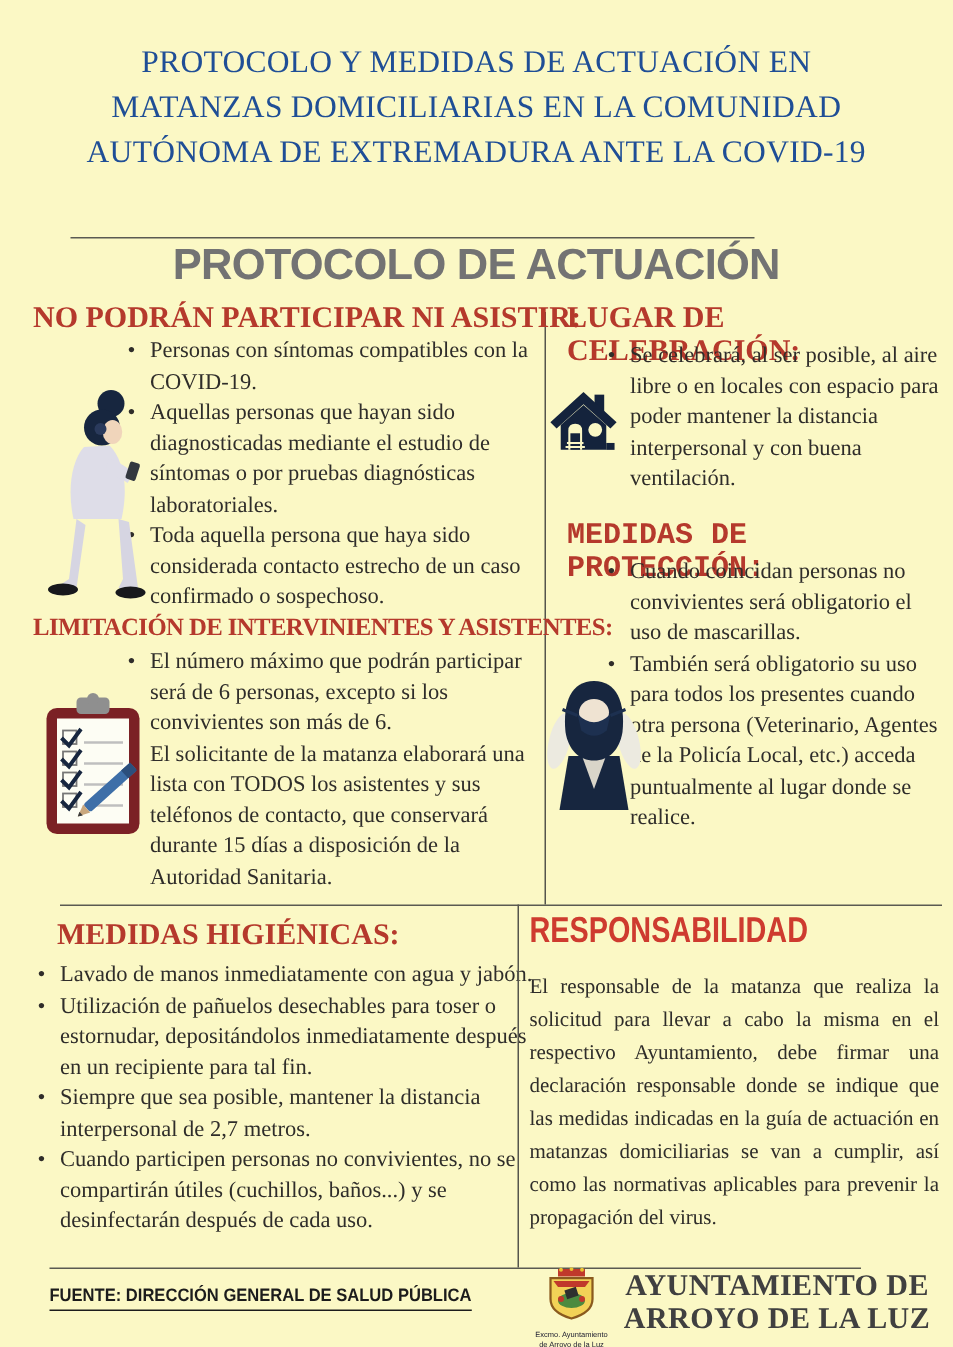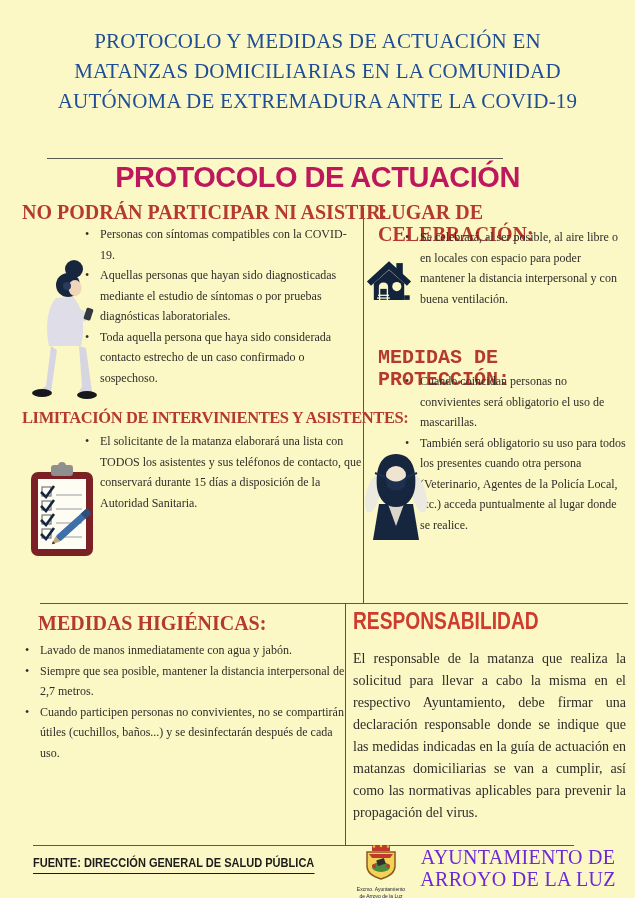--- a/index.html
+++ b/index.html
@@ -20,27 +20,27 @@
     font-weight:normal;
     font-size:21px;line-height:30px;
     letter-spacing:.2px;
   }
   .rule{background:#5a5a52;height:1px;}
   .subtitle{
     top:161px;left:5px;width:625px;
     text-align:center;
     font-family:"Liberation Sans","DejaVu Sans",sans-serif;
     font-weight:bold;font-size:29px;
-    color:#be185d;letter-spacing:-0.5px;
+    color:#737373;letter-spacing:-0.5px;
   }
   
   .red-head{
     color:#B5392C;font-weight:bold;font-size:20px;line-height:22px;
   }
-  .blist{list-style:none;margin:0;padding:0;font-size:12px;line-height:20.5px;}
+  .blist{list-style:none;margin:0;padding:0;font-size:15px;line-height:20.5px;}
   .blist li{position:relative;margin:0;}
   .blist li::before{content:"\2022";position:absolute;left:-15px;top:0;color:#2f2d2a;}
   
   .h-no{top:201px;left:22px;text-align:right;}
   .ul-no{top:224px;left:100px;width:258px;}
   .woman{top:258px;left:24px;width:84px;height:142px;}
   .h-lim{top:407px;left:22px;font-size:16.5px;letter-spacing:-0.4px;}
   .ul-lim{top:431px;left:100px;width:262px;}
   .clip{top:460px;left:25px;width:80px;height:100px;}
   
@@ -75,21 +75,21 @@
     transform:scaleX(0.92);transform-origin:0 50%;
     white-space:nowrap;
   }
   .logo-wrap{top:845px;left:356px;width:50px;text-align:center;}
   .logo-caption{
     font-family:"Liberation Sans","DejaVu Sans",sans-serif;
     font-size:5px;line-height:6px;color:#223;display:block;margin-top:1px;
   }
   .org{
     top:847px;left:404px;width:228px;text-align:center;
-    font-weight:normal;font-size:20px;line-height:21.5px;color:#6d28d9;
+    font-weight:bold;font-size:20px;line-height:21.5px;color:#404040;
     letter-spacing:.3px;
   }
 </style>
 </head>
 <body>
 
 <div class="abs title">
   <div>PROTOCOLO Y MEDIDAS DE ACTUACIÓN EN</div>
   <div>MATANZAS DOMICILIARIAS EN LA COMUNIDAD</div>
   <div>AUTÓNOMA DE EXTREMADURA ANTE LA COVID-19</div>
@@ -117,20 +117,21 @@
   <path d="M48 48 C56 50 62 54 65 58 L61 64 C56 60 50 58 46 57 Z" fill="#DEDDE8"></path>
   <rect x="61" y="50" width="7" height="12" rx="1.5" fill="#33383f" transform="rotate(18 64 56)"></rect>
   <path d="M27 88 L22 128 L16 132 L27 134 L33 92 Z" fill="#D6D5E2"></path>
   <path d="M55 88 L58 128 L55 134 L68 134 L62 90 Z" fill="#D6D5E2"></path>
   <ellipse cx="18" cy="135" rx="10" ry="4" fill="#17181c"></ellipse>
   <ellipse cx="63" cy="137" rx="10" ry="4" fill="#17181c"></ellipse>
 </svg>
 
 <div class="abs red-head h-lim">LIMITACIÓN DE INTERVINIENTES Y ASISTENTES:</div>
 <ul class="abs blist ul-lim">
+  <li>El número máximo que podrán participar será de 6 personas, excepto si los convivientes son más de 6.</li>
   <li>El solicitante de la matanza elaborará una lista con TODOS los asistentes y sus teléfonos de contacto, que conservará durante 15 días a disposición de la Autoridad Sanitaria.</li>
 </ul>
 
 <svg class="abs clip" viewBox="0 0 80 100">
   <rect x="6" y="12" width="62" height="84" rx="7" fill="#7B2125"></rect>
   <rect x="13" y="19" width="48" height="70" fill="#FDFDF4"></rect>
   <rect x="26" y="5" width="22" height="11" rx="3" fill="#8F8F8F"></rect>
   <circle cx="37" cy="6" r="4" fill="#8F8F8F"></circle>
   <g stroke="#777" stroke-width="1.2" fill="none">
     <rect x="17" y="27" width="9" height="9"></rect>
@@ -193,20 +194,21 @@
   <path d="M22 26 q11 11 22 0 l-2.5 11 q-8.5 7 -17 0 Z" fill="#1D3050"></path>
   <line x1="22" y1="27" x2="12" y2="23" stroke="#1D3050" stroke-width="2"></line>
   <line x1="44" y1="27" x2="54" y2="23" stroke="#1D3050" stroke-width="2"></line>
 </svg>
 
 <div class="abs rule" style="top:603px;left:40px;width:588px;"></div>
 
 <div class="abs red-head h-hig">MEDIDAS HIGIÉNICAS:</div>
 <ul class="abs blist ul-hig">
   <li>Lavado de manos inmediatamente con agua y jabón.</li>
+  <li>Utilización de pañuelos desechables para toser o estornudar, depositándolos inmediatamente después en un recipiente para tal fin.</li>
   <li>Siempre que sea posible, mantener la distancia interpersonal de 2,7 metros.</li>
   <li>Cuando participen personas no convivientes, no se compartirán útiles (cuchillos, baños...) y se desinfectarán después de cada uso.</li>
 </ul>
 
 <div class="abs vline" style="top:603px;left:345px;height:242px;"></div>
 <div class="abs resp-head">RESPONSABILIDAD</div>
 <div class="abs resp-body">El responsable de la matanza que realiza la solicitud para llevar a cabo la misma en el respectivo Ayuntamiento, debe firmar una declaración responsable donde se indique que las medidas indicadas en la guía de actuación en matanzas domiciliarias se van a cumplir, así como las normativas aplicables para prevenir la propagación del virus.</div>
 
 <div class="abs rule" style="top:845px;left:33px;width:541px;"></div>
 

